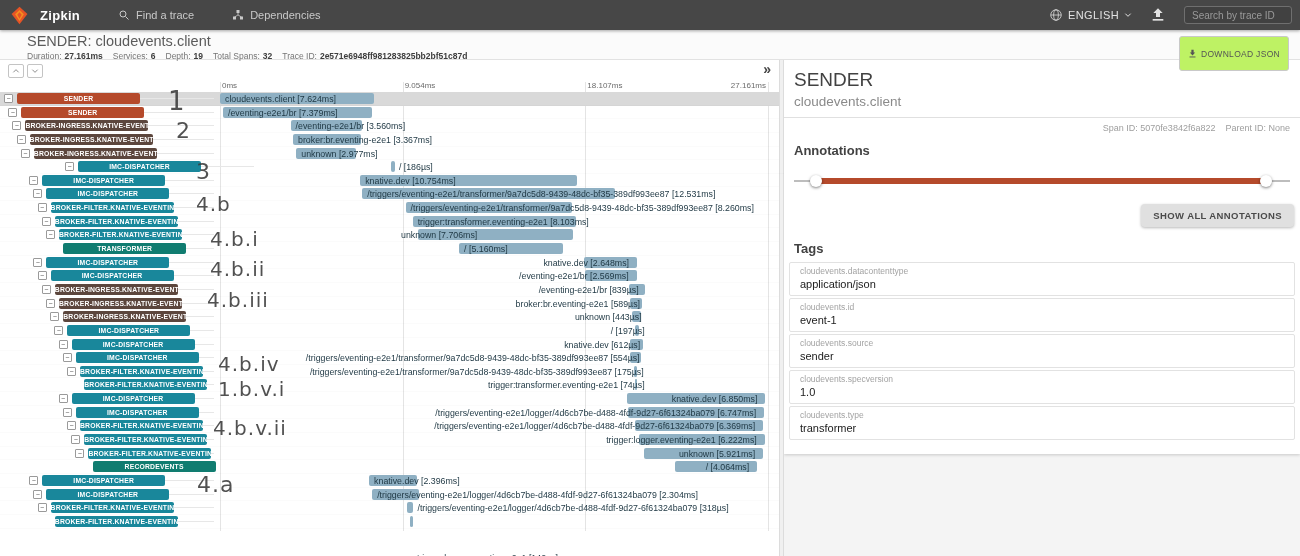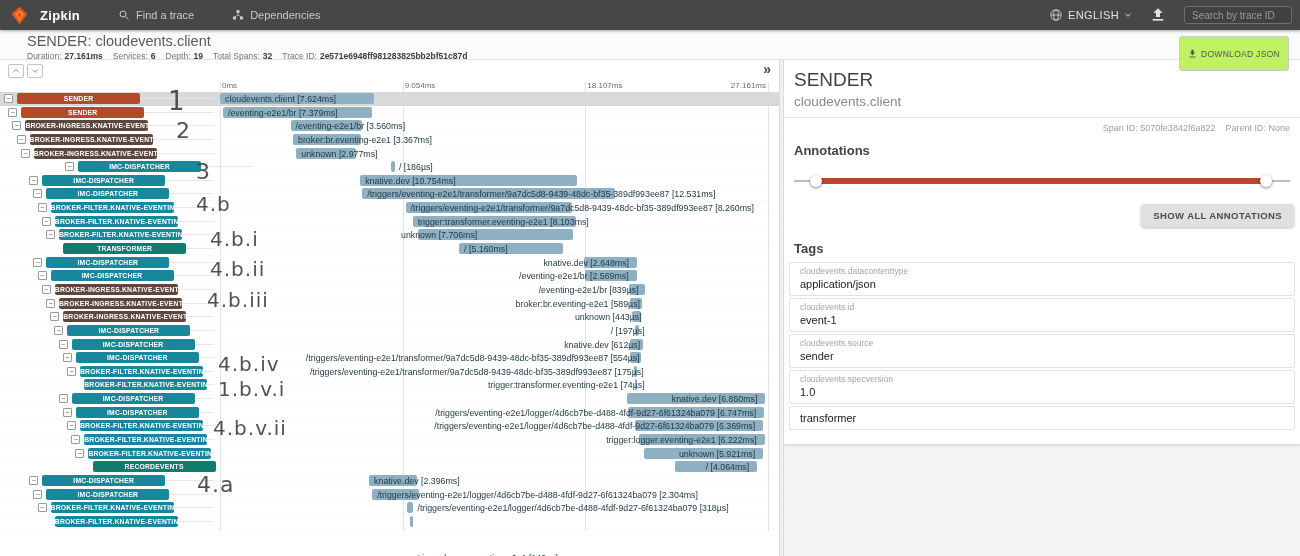--- a/index.html
+++ b/index.html
@@ -473,19 +473,20 @@
             </div>
             <div class="tag-card">
               <div class="tag-key">cloudevents.source</div>
               <div class="tag-val">sender</div>
             </div>
             <div class="tag-card">
               <div class="tag-key">cloudevents.specversion</div>
               <div class="tag-val">1.0</div>
             </div>
             <div class="tag-card">
+              <div class="tag-key">cloudevents.type</div>
               <div class="tag-val">transformer</div>
             </div>
           </div>
       </div>
     </div>
   </div>
 </div>
 
 </body></html>

